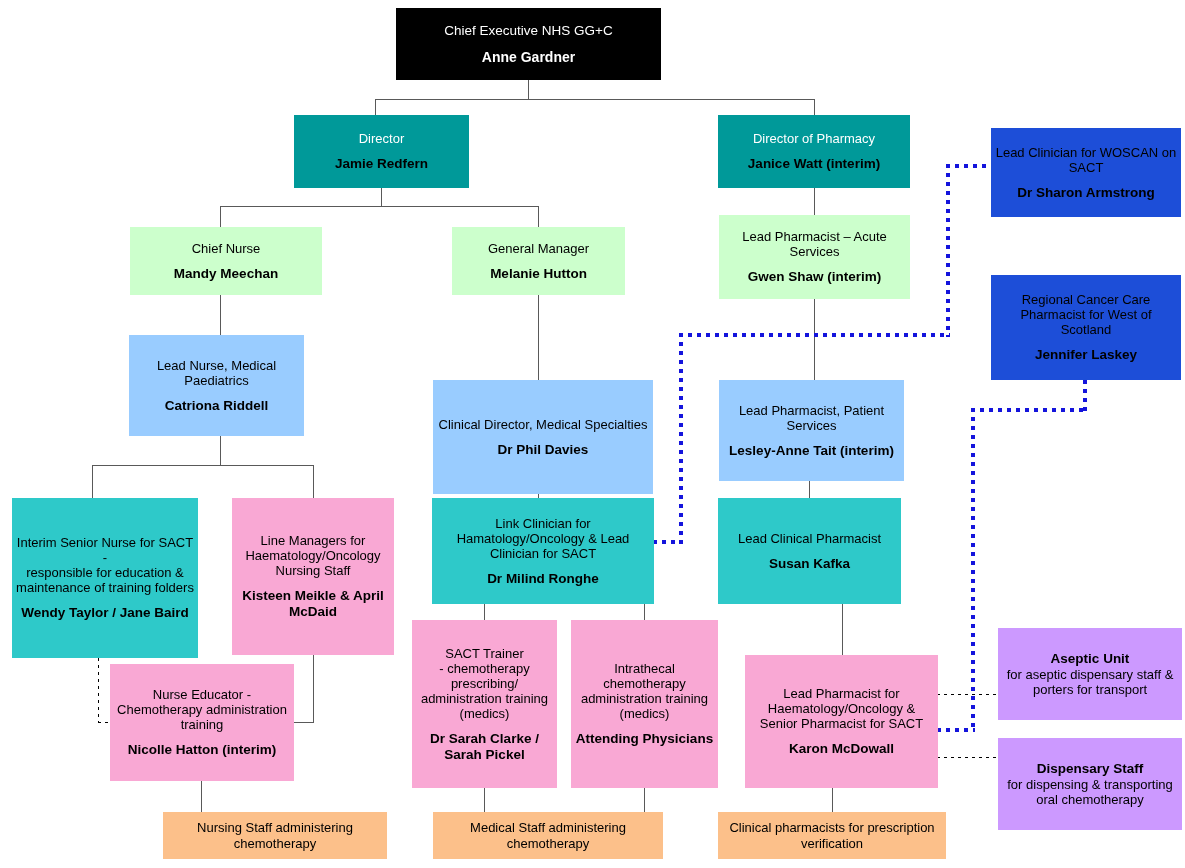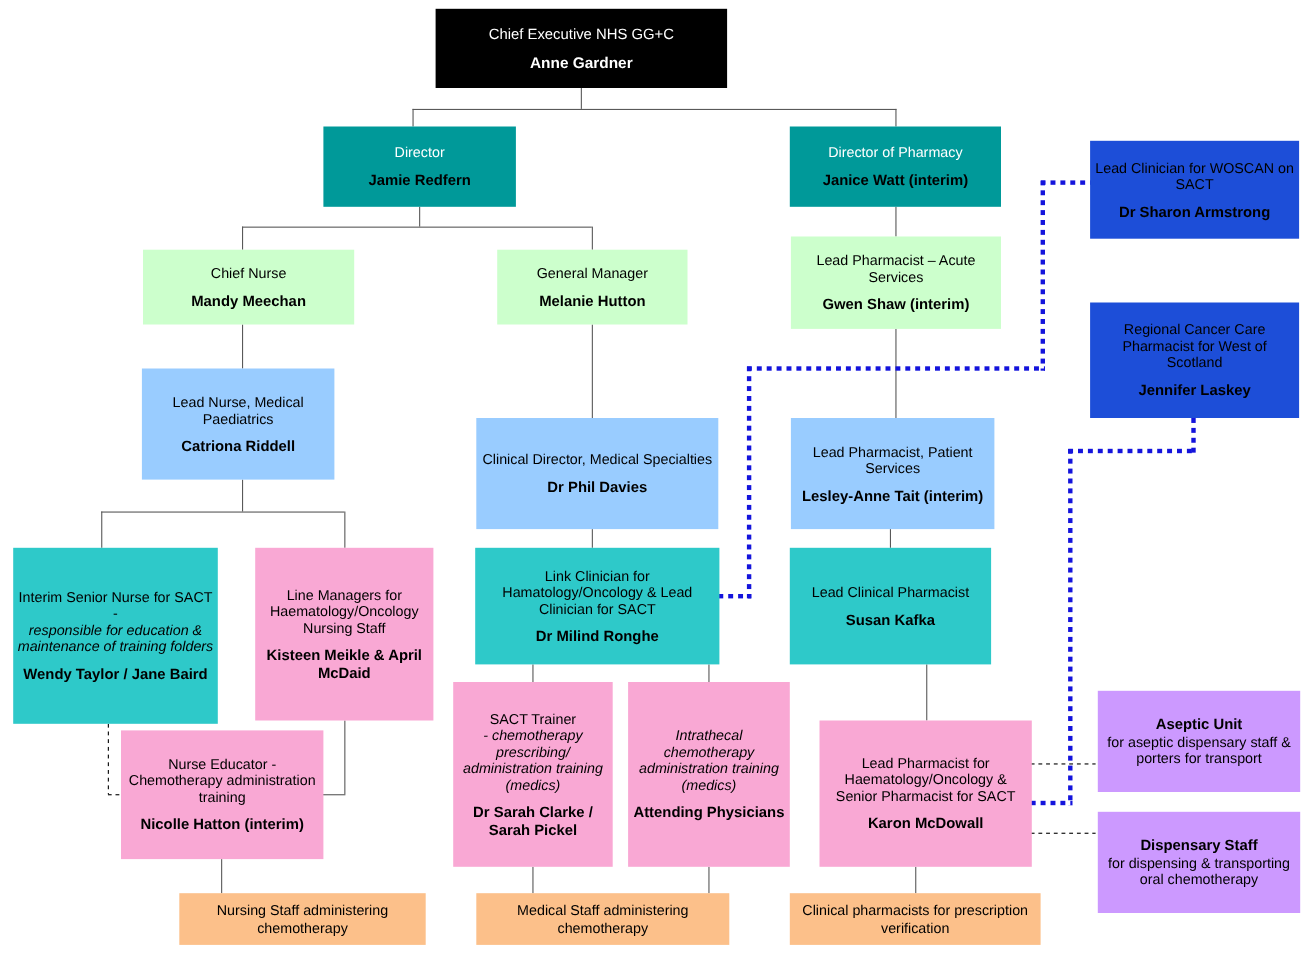--- a/index.html
+++ b/index.html
@@ -20,21 +20,21 @@
   .c-teal{background:#009999;}
   .c-teal .role{color:#ffffff;}
   .c-teal .name{color:#000000;}
   .c-green{background:#ccffcc;}
   .c-blue{background:#99ccff;}
   .c-cyan{background:#2ec9c9;}
   .c-yellow{background:#f9a8d4;}
   .c-grey{background:#1d4ed8;margin-top:8px;}
   .c-purple{background:#cc99ff;}
   .c-orange{background:#fcc08a;}
-  .italic{font-style:italic;}
+  .italic{}
 
   
   .ln{position:absolute;background:#595959;z-index:1;}
   .lnv{width:1px;}
   .lnh{height:1px;}
 
   .dot{position:absolute;z-index:3;}
   .dot-v{width:4px;background-image:linear-gradient(#1414dc 50%,rgba(0,0,0,0) 0%);
          background-size:4px 9px;background-repeat:repeat-y;}
   .dot-h{height:4px;background-image:linear-gradient(to right,#1414dc 50%,rgba(0,0,0,0) 0%);
@@ -150,21 +150,21 @@
   <div class="box c-green" style="left:719px;top:215px;width:191px;height:84px;">
     <span class="role">Lead Pharmacist – Acute Services</span>
     <span class="name">Gwen Shaw (interim)</span>
   </div>
 
   <div class="box c-blue" style="left:129px;top:335px;width:175px;height:101px;">
     <span class="role">Lead Nurse, Medical Paediatrics</span>
     <span class="name">Catriona Riddell</span>
   </div>
 
-  <div class="box c-blue" style="left:433px;top:380px;width:220px;height:101px;">
+  <div class="box c-blue" style="left:433px;top:380px;width:220px;height:114px;">
     <span class="role">Clinical Director, Medical Specialties</span>
     <span class="name">Dr Phil Davies</span>
   </div>
 
   <div class="box c-blue" style="left:719px;top:380px;width:185px;height:101px;">
     <span class="role">Lead Pharmacist, Patient Services</span>
     <span class="name">Lesley-Anne Tait (interim)</span>
   </div>
 
   <div class="box c-cyan" style="left:12px;top:498px;width:186px;height:160px;">

